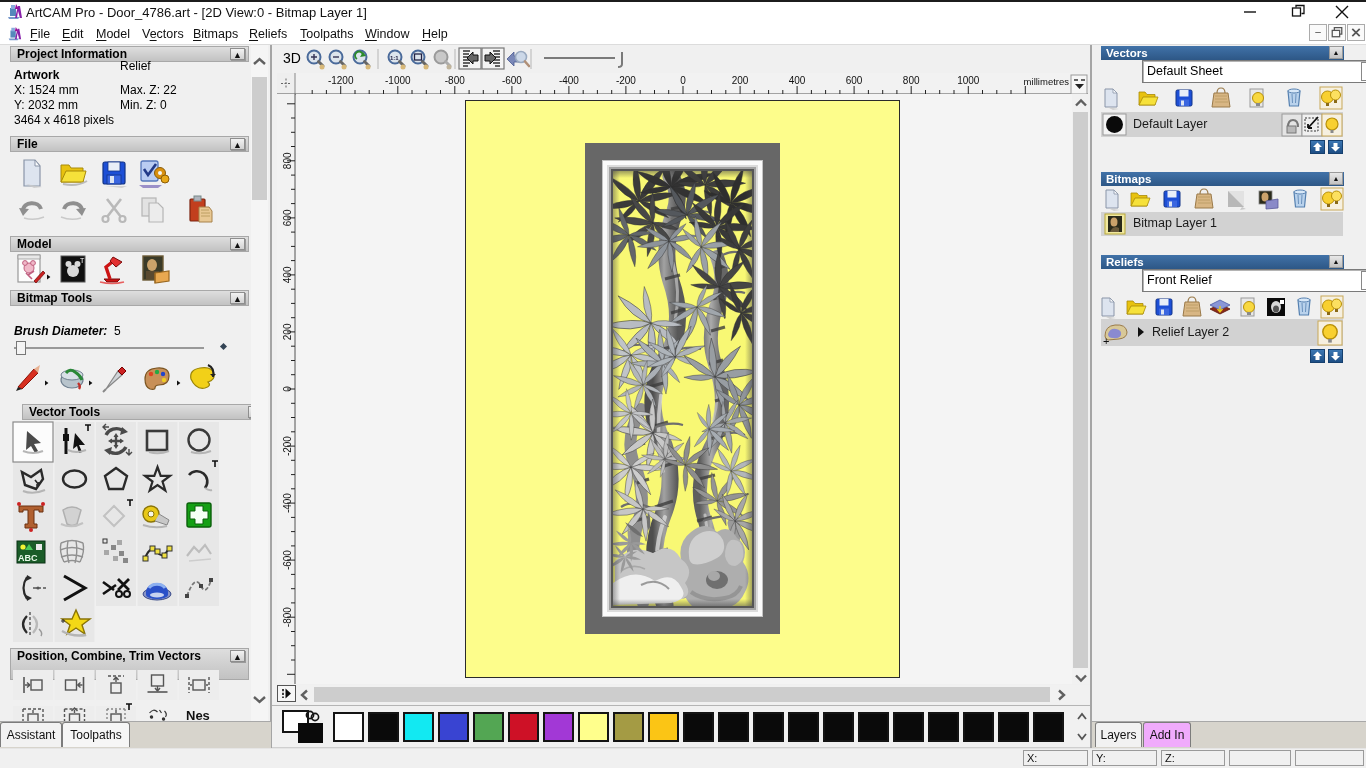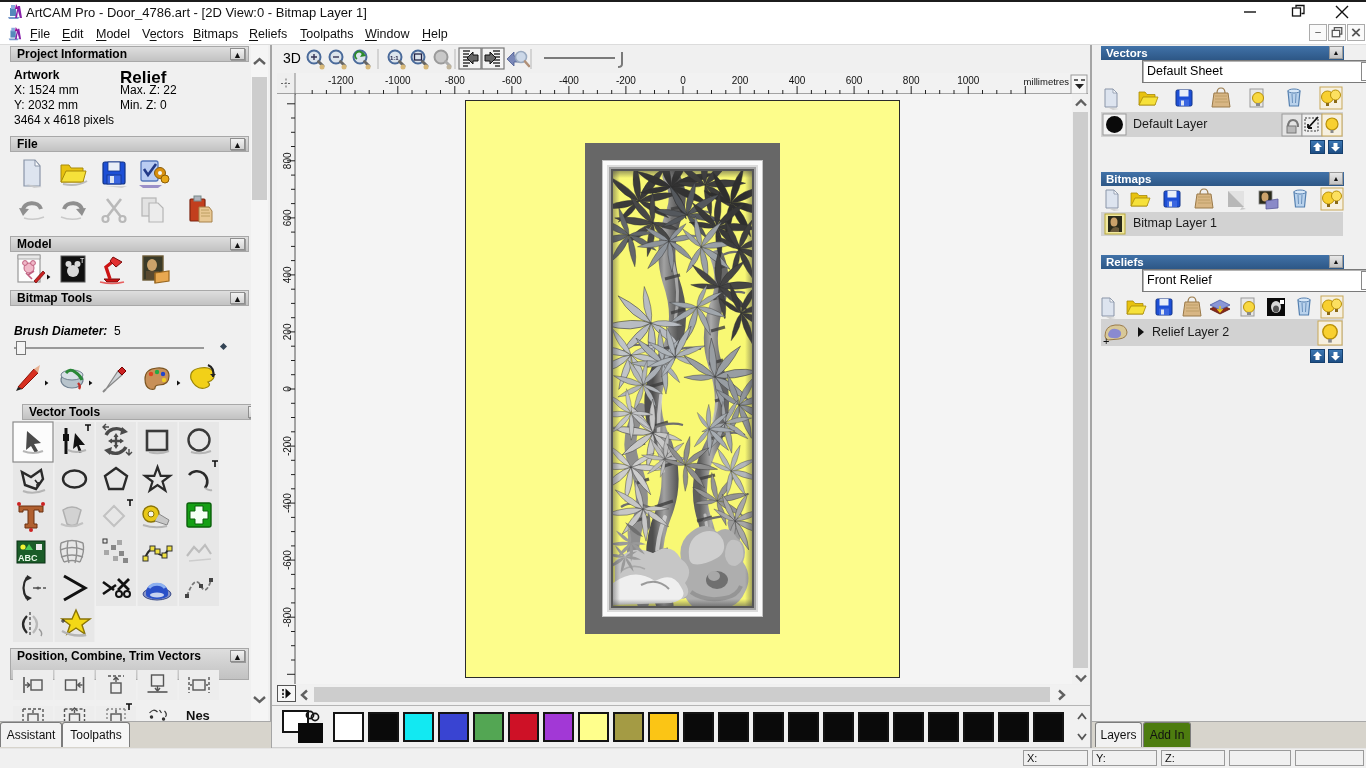--- a/index.html
+++ b/index.html
@@ -90,21 +90,21 @@
 <div id="leftpanel" class="abs" style="left:0;top:45px;width:270px;height:703px;background:#f0f0f0;overflow:hidden">
 
   <div class="abs hdr" style="left:10px;top:1px;width:239px;height:16px">Project Information<span class="hdrbtn">▲</span></div>
   <div class="abs hdr" style="left:10px;top:91px;width:239px;height:16px">File<span class="hdrbtn">▲</span></div>
   <div class="abs hdr" style="left:10px;top:191px;width:239px;height:16px">Model<span class="hdrbtn">▲</span></div>
   <div class="abs hdr" style="left:10px;top:245px;width:239px;height:16px">Bitmap Tools<span class="hdrbtn">▲</span></div>
   <div class="abs hdr" style="left:22px;top:359px;width:245px;height:16px">Vector Tools<span class="hdrbtn">▲</span></div>
   <div class="abs hdr" style="left:10px;top:603px;width:239px;height:32px">Position, Combine, Trim Vectors<span class="hdrbtn">▲</span></div>
 
   <div class="abs" style="left:14px;top:23px;font-size:12px;font-weight:bold">Artwork</div>
-  <div class="abs" style="left:120px;top:23px;font-size:17px;font-weight:bold">Relief</div>
+  <div class="abs" style="left:120px;top:14px;font-size:12px;font-weight:normal">Relief</div>
   <div class="abs" style="left:14px;top:38px;font-size:12px">X: 1524 mm</div>
   <div class="abs" style="left:120px;top:38px;font-size:12px">Max. Z: 22</div>
   <div class="abs" style="left:14px;top:53px;font-size:12px">Y: 2032 mm</div>
   <div class="abs" style="left:120px;top:53px;font-size:12px">Min. Z: 0</div>
   <div class="abs" style="left:14px;top:68px;font-size:12px">3464 x 4618 pixels</div>
 
   <svg class="abs" style="left:0;top:0" width="270" height="703" viewBox="0 0 270 703">
     <defs>
       <g id="page28">
         <path d="M-8 -13 L3 -13 L8 -7 L8 13 L-8 13 Z" fill="#dde4ef" stroke="#8a95a8" stroke-width="1.2"></path>
@@ -1046,21 +1046,21 @@
       <svg class="abs" style="left:236px;top:304px" width="15" height="14" viewBox="0 0 15 14">
         <path d="M7.5 11.5 L12 7 L9.5 7 L9.5 3 L5.5 3 L5.5 7 L3 7 Z" fill="#fff"></path>
       </svg>
 </div>
 
 <div class="abs tabstrip" style="left:0;top:721px;width:271px;height:27px"></div>
 <div class="tab" style="left:0px;top:722px;width:62px;line-height:24px;background:#f2f2f2">Assistant</div>
 <div class="tab" style="left:62px;top:722px;width:68px;line-height:24px;background:#f6f6f6">Toolpaths</div>
 <div class="abs tabstrip" style="left:1092px;top:721px;width:274px;height:27px"></div>
 <div class="tab" style="left:1095px;top:722px;width:47px;line-height:24px;background:#f2f2f2">Layers</div>
-<div class="tab" style="left:1143px;top:722px;width:48px;line-height:24px;background:#4d7c0f">Add In</div>
+<div class="tab" style="left:1143px;top:722px;width:48px;line-height:24px;background:#f0abfc">Add In</div>
 
 <div class="abs" style="left:0;top:748px;width:1366px;height:20px;background:#f0f0f0;border-top:1px solid #e5e5e5"></div>
 <div class="sfield" style="left:1023px;top:750px;width:65px">X:</div>
 <div class="sfield" style="left:1092px;top:750px;width:65px">Y:</div>
 <div class="sfield" style="left:1161px;top:750px;width:64px">Z:</div>
 <div class="sfield" style="left:1229px;top:750px;width:62px"></div>
 <div class="sfield" style="left:1295px;top:750px;width:69px"></div>
 
 </div>
 

